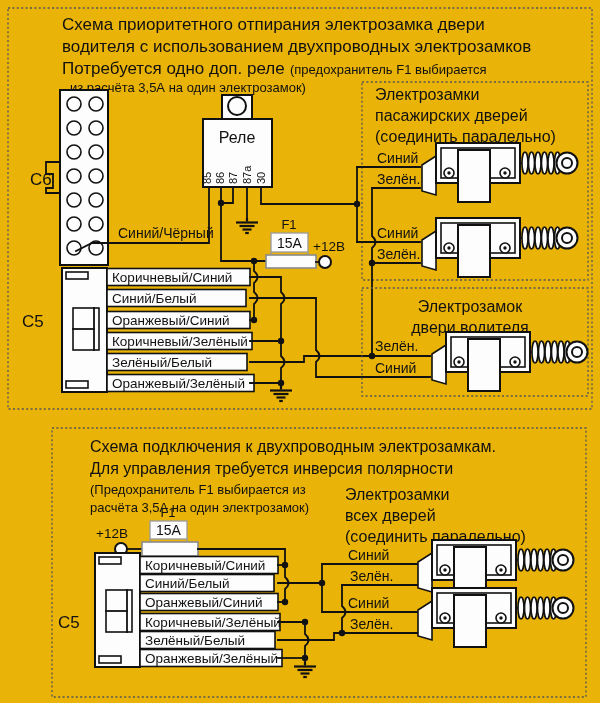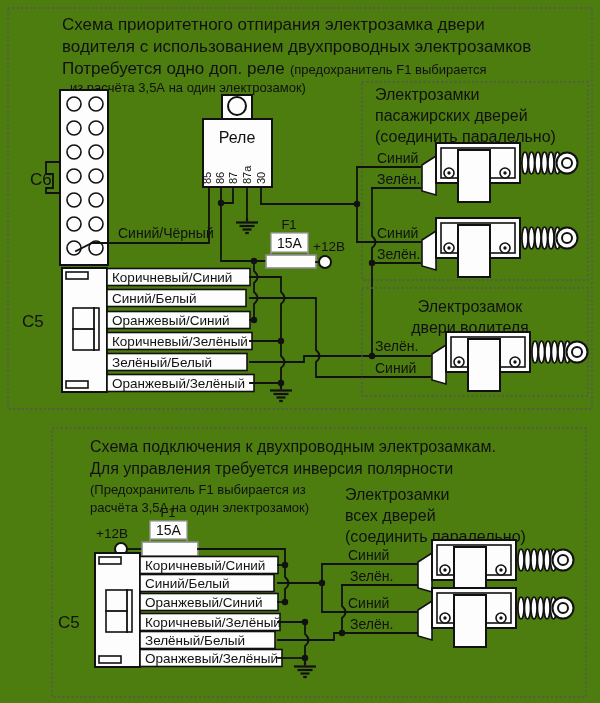--- a/index.html
+++ b/index.html
@@ -1,17 +1,17 @@
 <!DOCTYPE html>
 <html><head>
 <meta charset="utf-8">
 <style>
   html,body{margin:0;padding:0;background:#e8e8e8;}
   .stage{
-    width:600px;height:703px;background:#4d7c0f;position:relative;
+    width:600px;height:703px;background:#eab308;position:relative;
     font-family:"Liberation Sans", sans-serif;
     overflow:hidden;
   }
   svg{display:block;}
   svg text{fill:#111;font-family:"Liberation Sans", sans-serif;}
   .t17{font-size:17px;}
   .t16{font-size:16px;}
   .t14{font-size:14px;}
   .t135{font-size:13.5px;}
   .t13{font-size:13px;}

